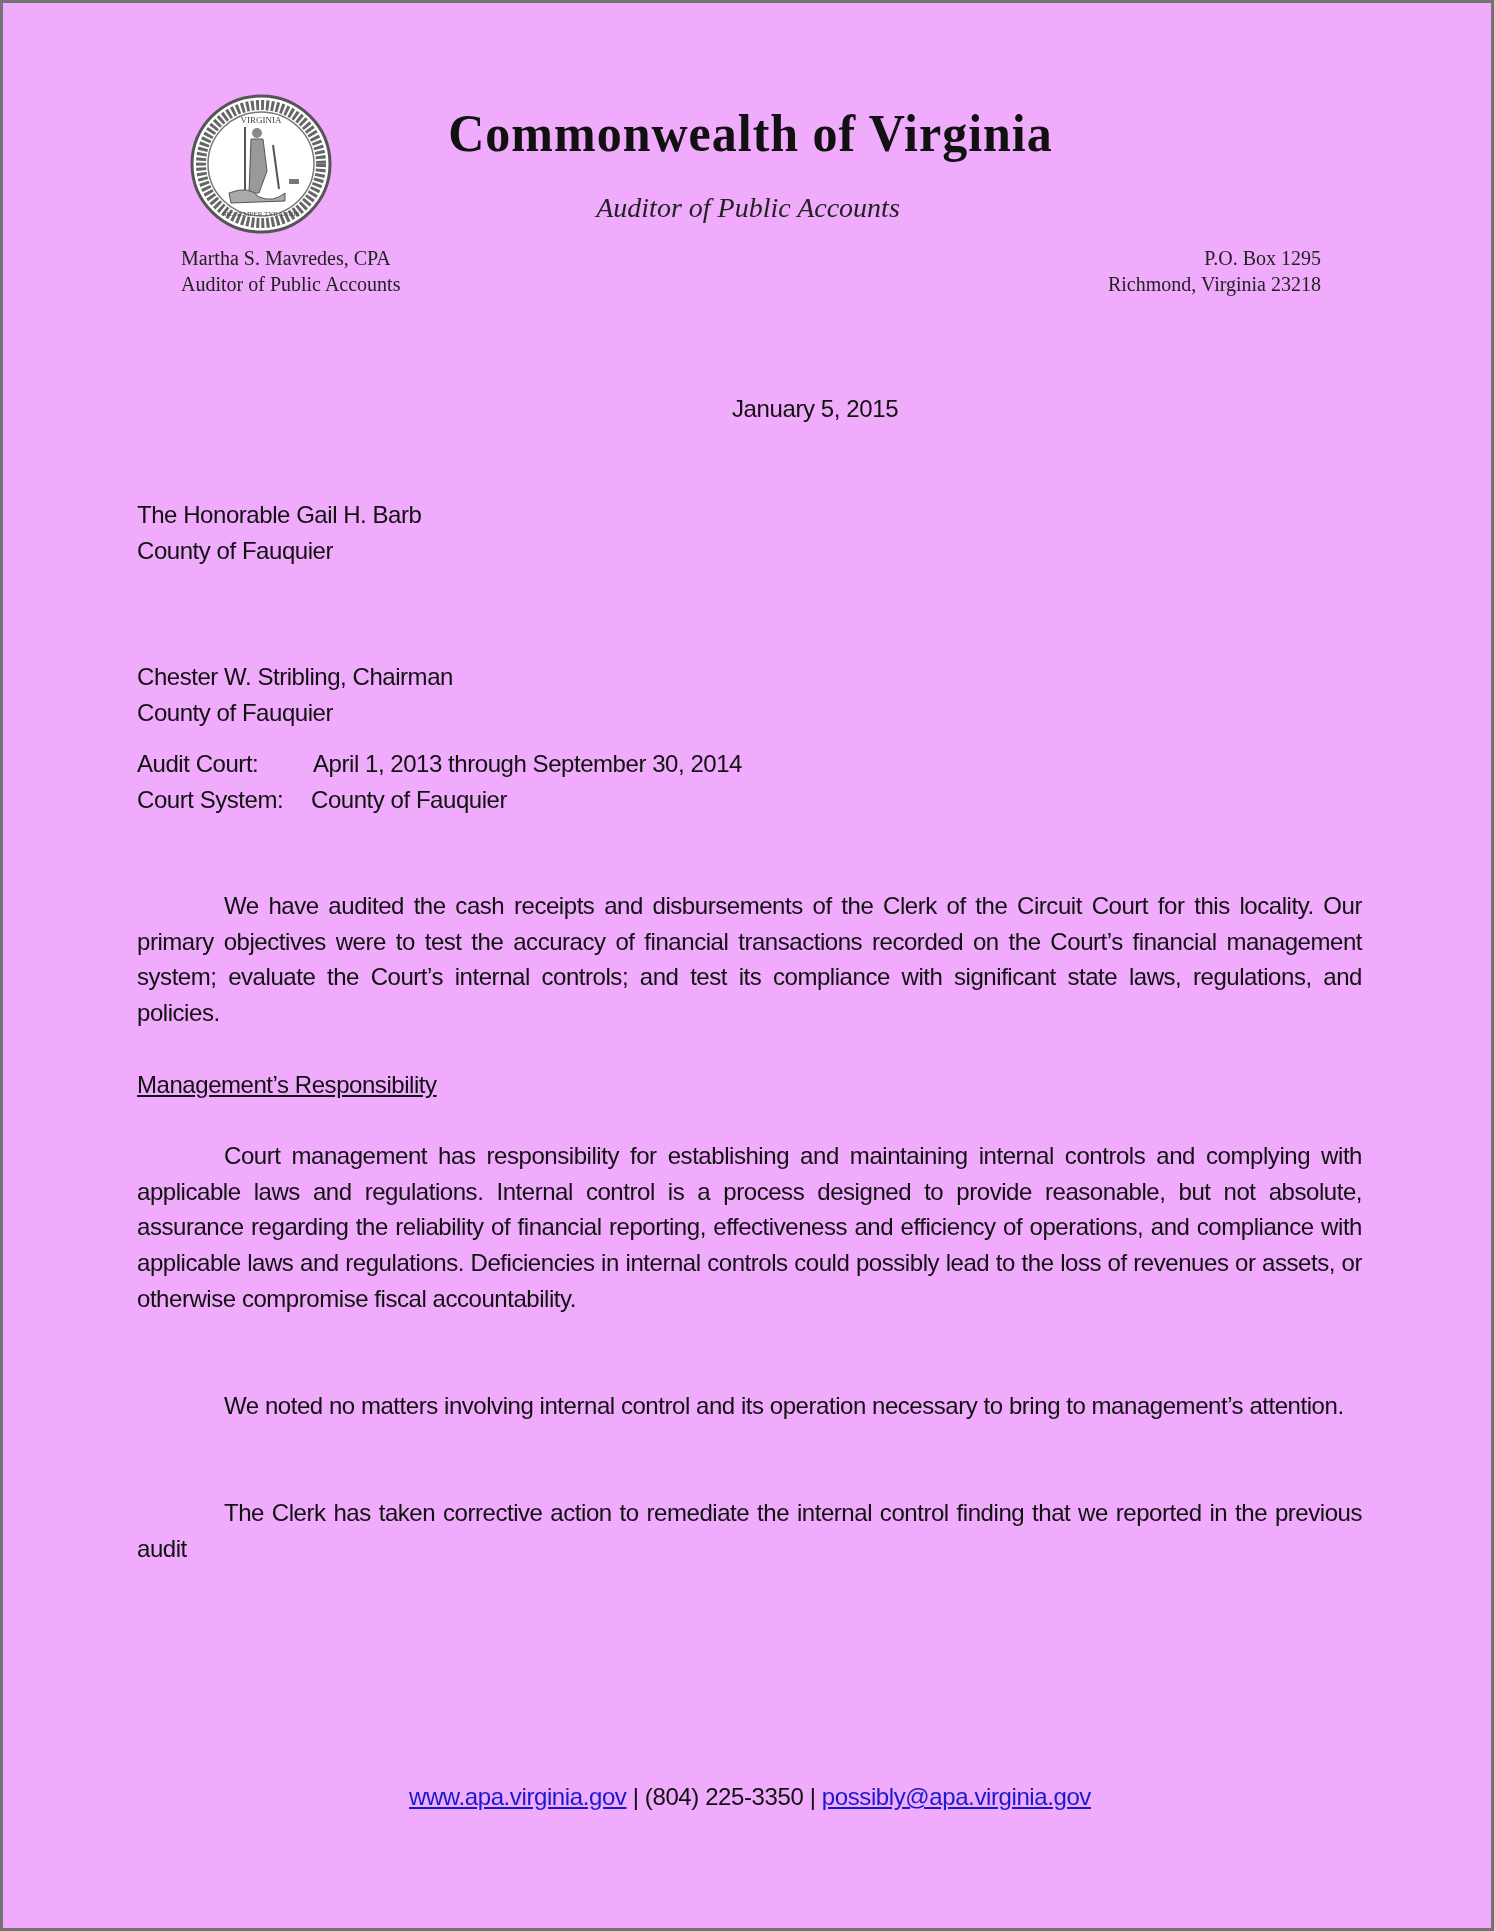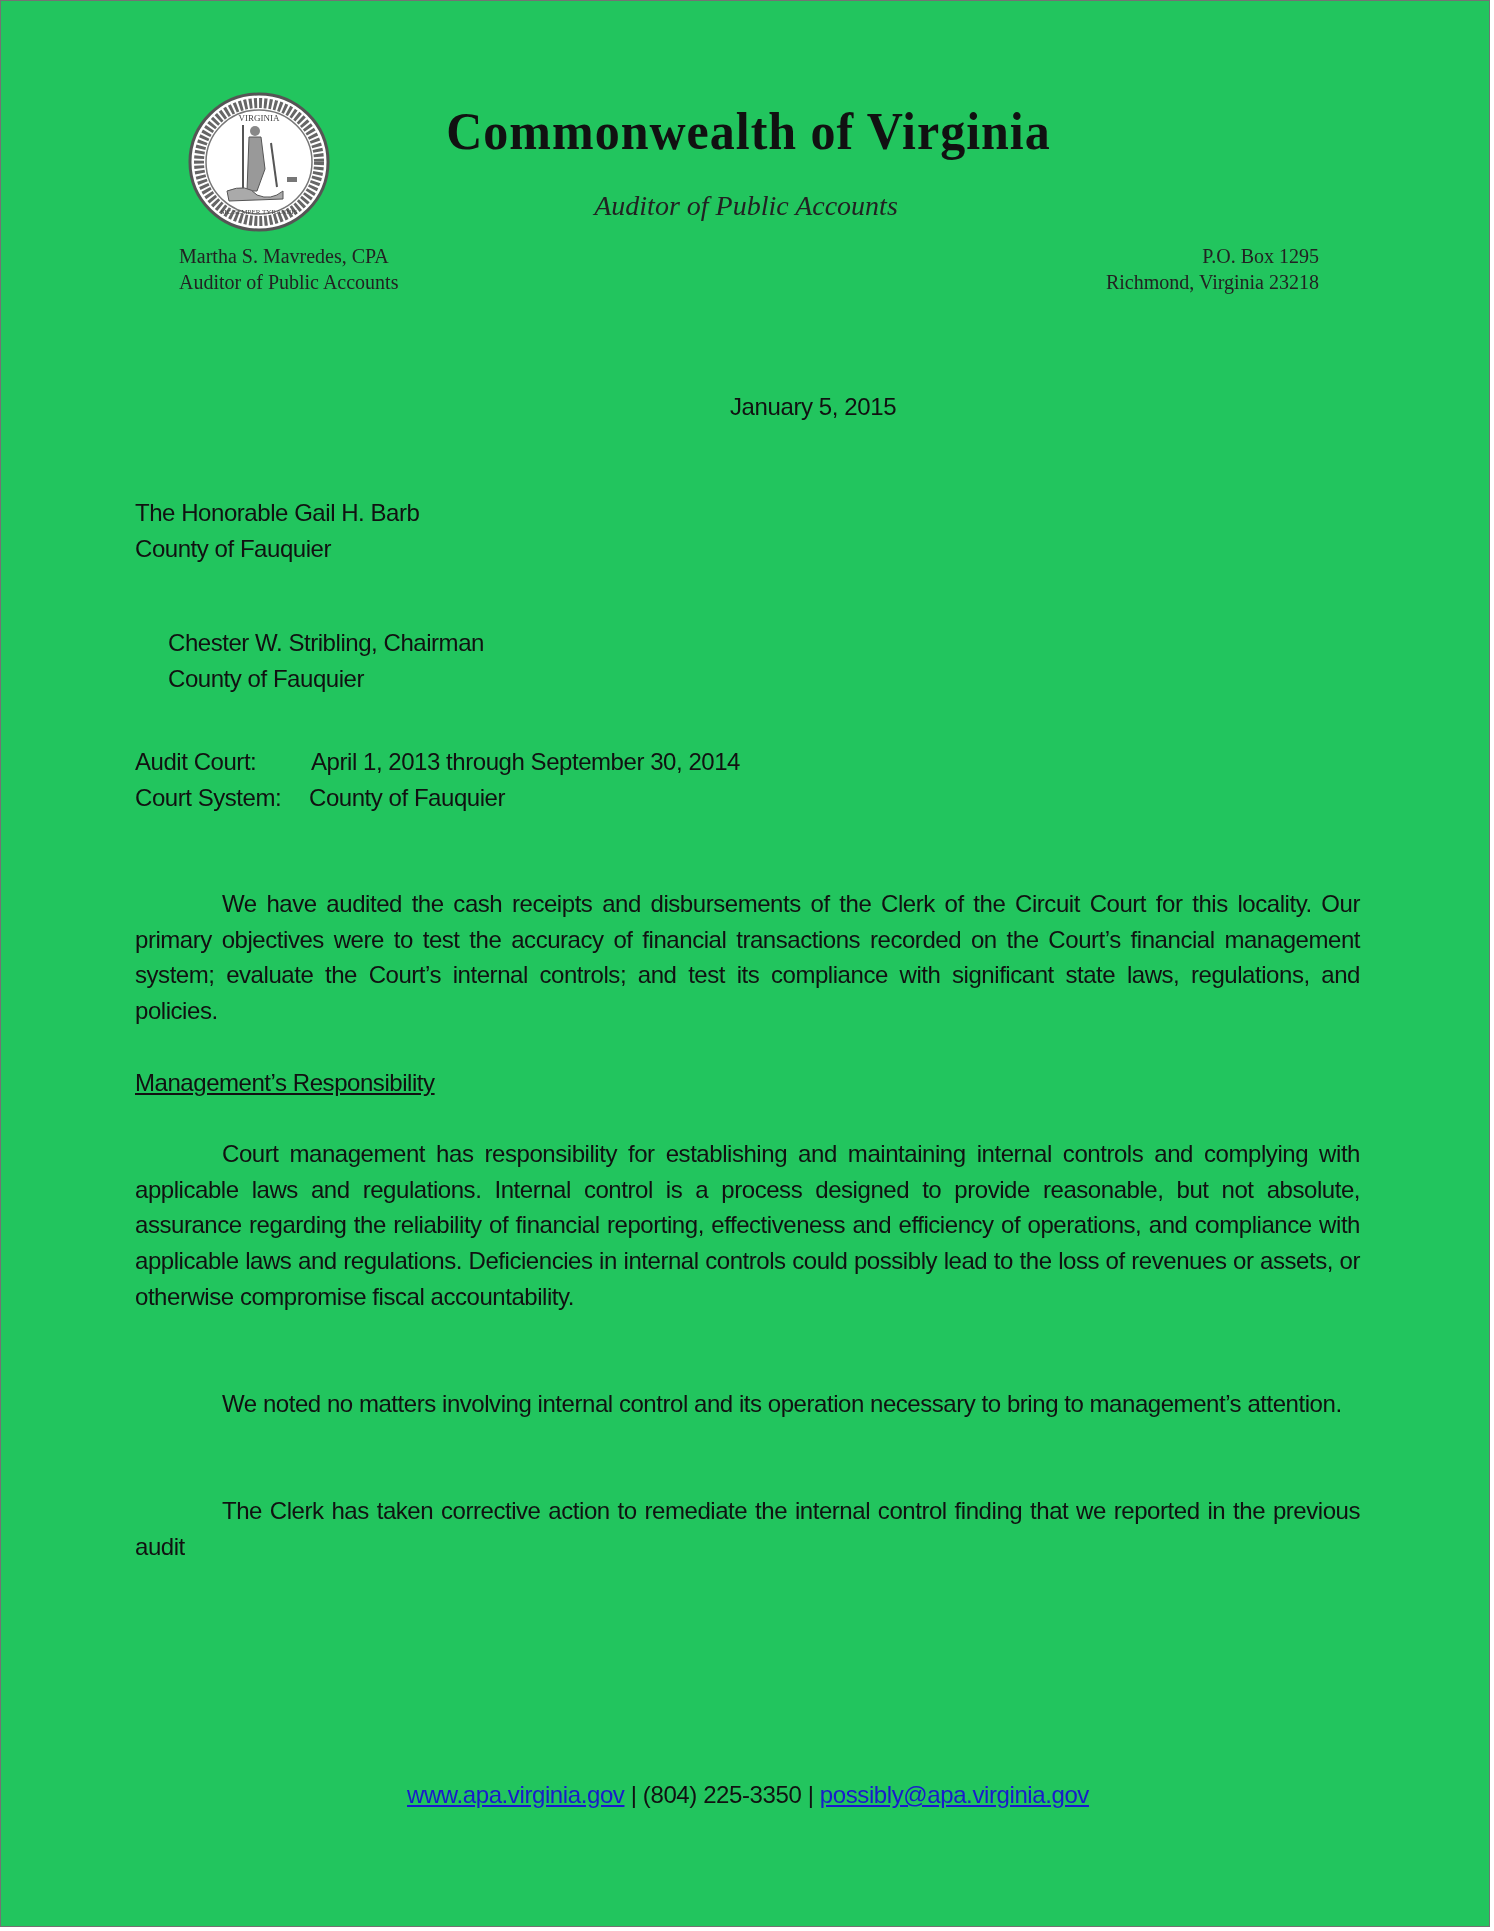--- a/index.html
+++ b/index.html
@@ -1,19 +1,19 @@
 <!DOCTYPE html>
 <html><head>
 <meta charset="utf-8">
 <style>
   html, body { margin: 0; padding: 0; background: #ffffff; }
   body { width: 1494px; height: 1931px; position: relative; overflow: hidden; }
   .page {
     position: absolute; left: 0; top: 0; width: 1488px; height: 1925px;
-    border: 1px solid #737373; background: #22c55e;
+    border: 3px solid #737373; background: #f0abfc;
   }
   .abs { position: absolute; }
   .serif { font-family: "Liberation Serif", "DejaVu Serif", serif; color: #222; }
   .sans { font-family: "Liberation Sans", "DejaVu Sans", sans-serif; color: #111; }
 
   
   .seal { left: 186px; top: 90px; width: 144px; height: 142px; }
   .title {
     left: 440px; top: 98px; width: 615px; text-align: center;
     font-family: "Liberation Serif", "DejaVu Serif", serif; font-weight: bold;
@@ -80,21 +80,21 @@
     <div>P.O. Box 1295</div>
     <div>Richmond, Virginia 23218</div>
   </div>
 
   <div class="abs date sans">January 5, 2015</div>
 
   <div class="abs block sans" style="top:494px;">
     <div>The Honorable Gail H. Barb</div>
     <div>County of Fauquier</div>
   </div>
-  <div class="abs block sans" style="top:624px;margin-left:33px;">
+  <div class="abs block sans" style="top:656px;">
     <div>Chester W. Stribling, Chairman</div>
     <div>County of Fauquier</div>
   </div>
 
   <div class="abs block sans" style="top:743px;">
     <div>
       <span class="kv-label">Audit Court:</span><span>April 1, 2013 through September 30, 2014</span>
     </div>
     <div>
       <span class="kv-label" style="width:174px;">Court System:</span><span>County of Fauquier</span>

